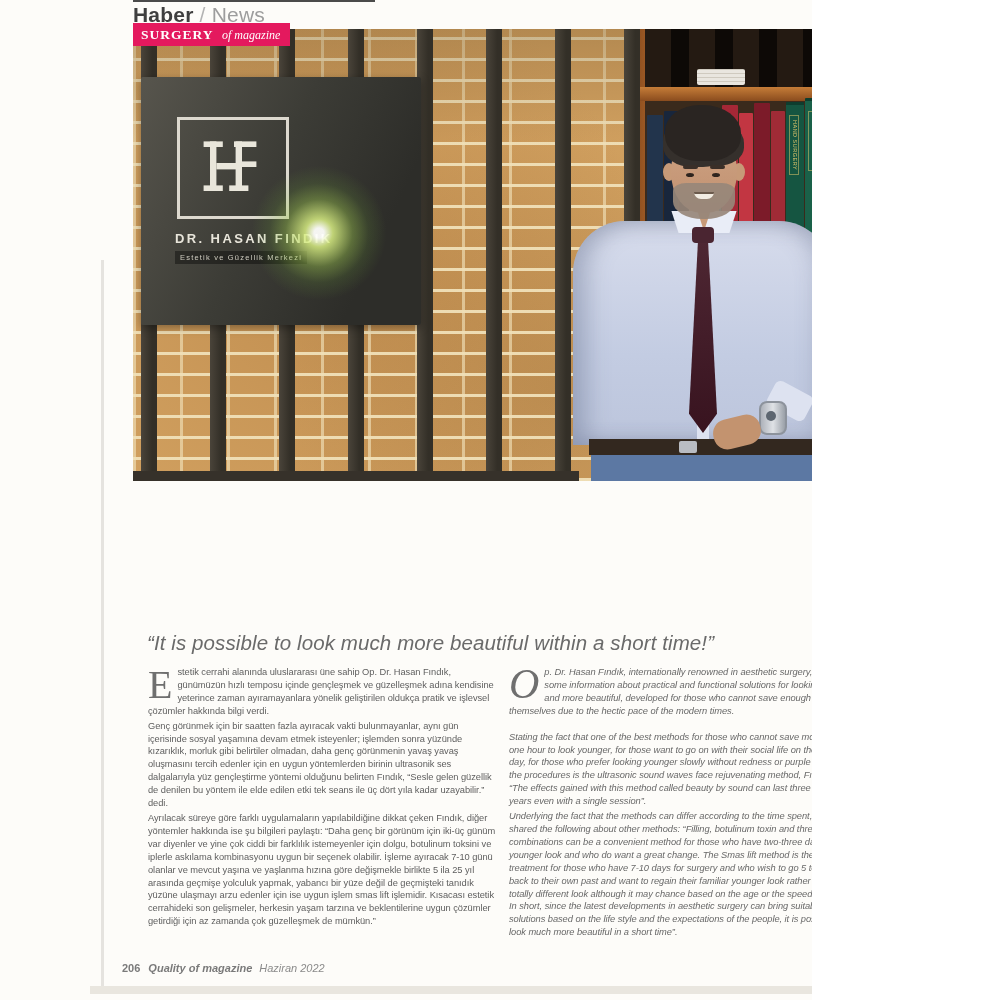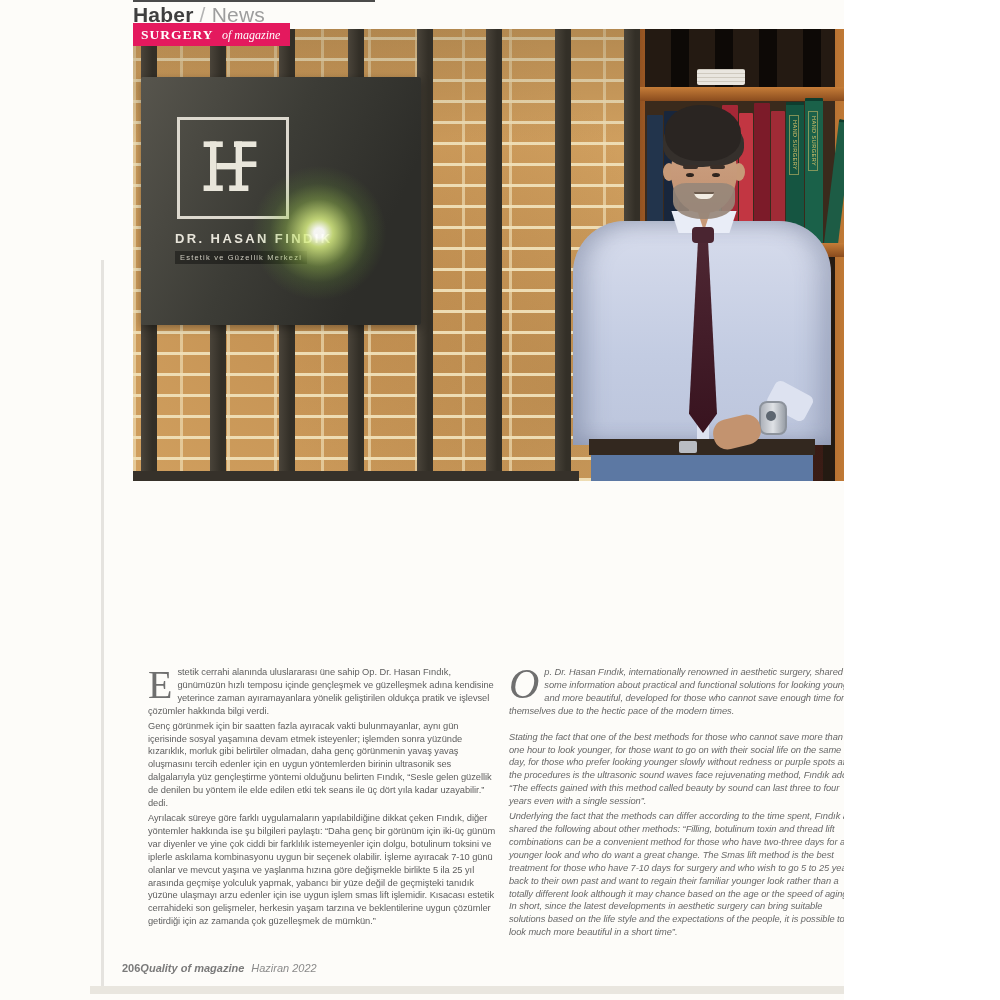--- a/index.html
+++ b/index.html
@@ -1,17 +1,17 @@
 <!DOCTYPE html>
 <html><head>
 <meta charset="utf-8">
 <style>
   html,body{margin:0;padding:0;background:#ffffff;}
   .canvas{position:relative;width:812px;height:1000px;background:#fdfcf9;overflow:hidden;
-          font-family:"Liberation Sans",sans-serif;padding-left:32px;}
+          font-family:"Liberation Sans",sans-serif;}
   
   .scan-left{position:absolute;left:101px;top:260px;width:3px;height:730px;background:rgba(120,115,105,.18);}
   .scan-bottom{position:absolute;left:90px;top:986px;width:880px;height:8px;background:#e9e6df;}
   .top-rule{position:absolute;left:133px;top:0;width:242px;height:2px;background:#4b4b4b;}
 
   
   .header{position:absolute;left:133px;top:3px;font-size:21px;letter-spacing:.2px;}
   .header .t1{font-weight:bold;color:#3f3f3f;}
   .header .sep{color:#b3b3b3;font-weight:normal;}
   .header .t2{color:#9d9d9d;}
@@ -120,21 +120,21 @@
   .columns{position:absolute;left:148px;top:666px;width:712px;display:flex;gap:10px;}
   .col{width:351px;font-size:9.3px;line-height:12.9px;color:#5e5e5e;letter-spacing:-.05px;text-align:left;}
   .col p{margin:0 0 2px 0;}
   .col.right{font-style:italic;color:#686868;}
   .col.right p.gap{margin-bottom:13px;}
   .dropcap{float:left;font-family:"Liberation Serif",serif;font-size:40px;line-height:33px;
      color:#6f6f6f;margin:2px 5px 0 0;font-weight:normal;}
   .col.right .dropcap{font-style:italic;font-size:42px;}
 
   .footer{position:absolute;left:122px;top:962px;font-size:11px;color:#7a7a7a;white-space:nowrap;}
-  .footer .num{font-weight:bold;margin-right:0;text-align:right;}
+  .footer .num{font-weight:bold;margin-right:8px;text-align:right;}
   .footer .mag{font-weight:bold;font-style:italic;margin-right:7px;}
   .footer .issue{font-style:italic;color:#8a8a8a;}
 </style>
 </head>
 <body>
 
 <div class="canvas">
   <div class="top-rule"></div>
   <div class="scan-left"></div>
   <div class="scan-bottom"></div>
@@ -231,20 +231,21 @@
       <div class="beard"></div>
       <div class="mouth"></div>
       <div class="cuff"></div>
       <div class="watch"></div>
       <div class="hand"></div>
     </div>
   </div>
 
   <div class="headline">
   </div>
+  <div class="subheadline">“It is possible to look much more beautiful within a short time!”</div>
 
   <div class="columns">
     <div class="col left">
       <p><span class="dropcap">E</span><span>stetik cerrahi alanında uluslararası üne sahip Op. Dr. Hasan Fındık, günümüzün hızlı temposu içinde gençleşmek ve güzelleşmek adına kendisine yeterince zaman ayıramayanlara yönelik geliştirilen oldukça pratik ve işlevsel çözümler hakkında bilgi verdi.</span></p>
       <p><span>Genç görünmek için bir saatten fazla ayıracak vakti bulunmayanlar, aynı gün içerisinde sosyal yaşamına devam etmek isteyenler; işlemden sonra yüzünde kızarıklık, morluk gibi belirtiler olmadan, daha genç görünmenin yavaş yavaş oluşmasını tercih edenler için en uygun yöntemlerden birinin ultrasonik ses dalgalarıyla yüz gençleştirme yöntemi olduğunu belirten Fındık, “Sesle gelen güzellik de denilen bu yöntem ile elde edilen etki tek seans ile üç dört yıla kadar uzayabilir.” dedi.</span></p>
       <p><span>Ayrılacak süreye göre farklı uygulamaların yapılabildiğine dikkat çeken Fındık, diğer yöntemler hakkında ise şu bilgileri paylaştı: “Daha genç bir görünüm için iki-üç günüm var diyenler ve yine çok ciddi bir farklılık istemeyenler için dolgu, botulinum toksini ve iplerle askılama kombinasyonu uygun bir seçenek olabilir. İşleme ayıracak 7-10 günü olanlar ve mevcut yaşına ve yaşlanma hızına göre değişmekle birlikte 5 ila 25 yıl arasında geçmişe yolculuk yapmak, yabancı bir yüze değil de geçmişteki tanıdık yüzüne ulaşmayı arzu edenler için ise uygun işlem smas lift işlemidir. Kısacası estetik cerrahideki son gelişmeler, herkesin yaşam tarzına ve beklentilerine uygun çözümler getirdiği için az zamanda çok güzelleşmek de mümkün.”</span></p>
     </div>
     <div class="col right">
       <p class="gap"><span class="dropcap">O</span><span>p. Dr. Hasan Fındık, internationally renowned in aesthetic surgery, shared some information about practical and functional solutions for looking younger and more beautiful, developed for those who cannot save enough time for themselves due to the hectic pace of the modern times.</span></p>
       <p><span>Stating the fact that one of the best methods for those who cannot save more than one hour to look younger, for those want to go on with their social life on the same day, for those who prefer looking younger slowly without redness or purple spots after the procedures is the ultrasonic sound waves face rejuvenating method, Fındık added “The effects gained with this method called beauty by sound can last three to four years even with a single session”.</span></p>

